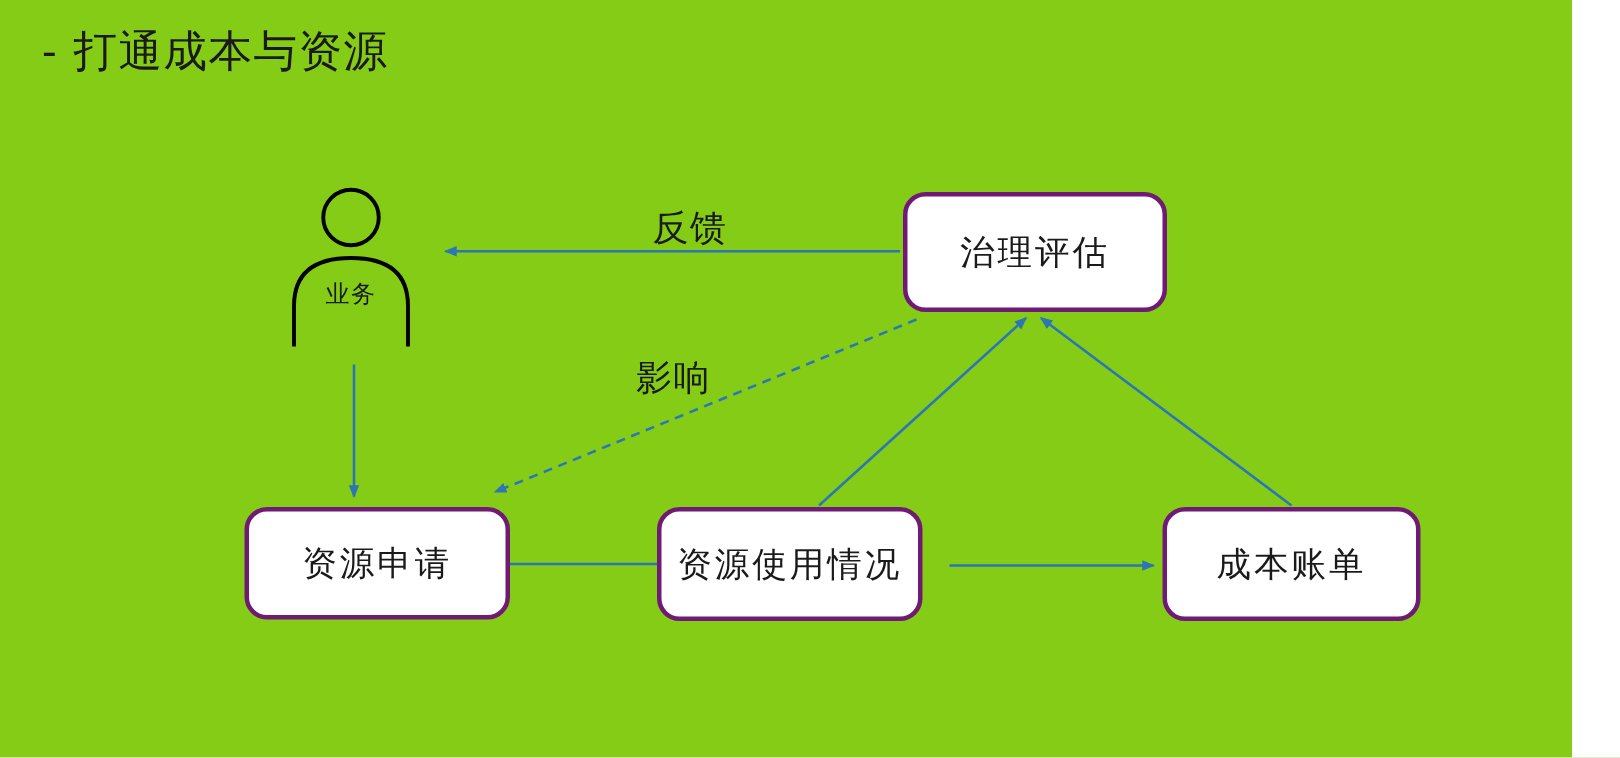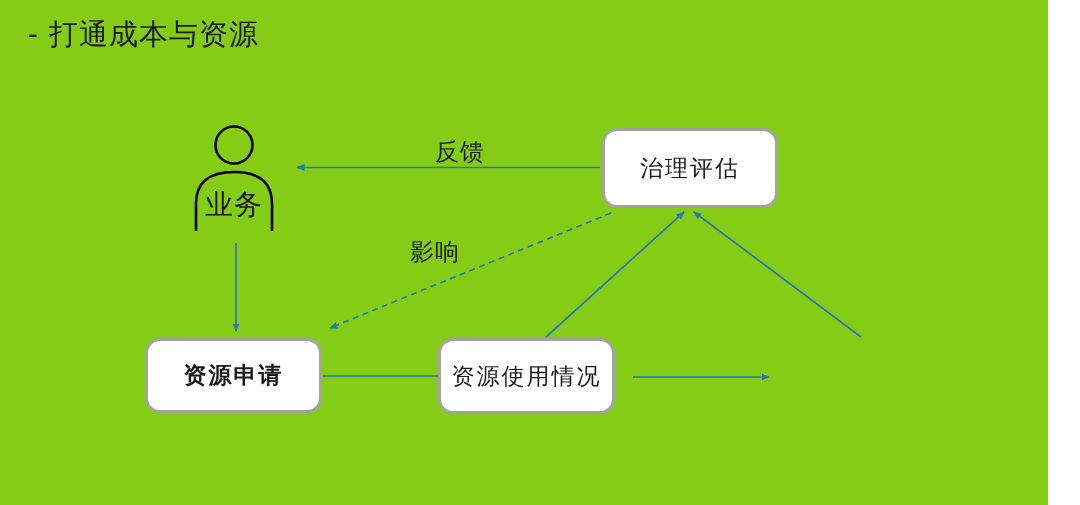--- a/index.html
+++ b/index.html
@@ -28,51 +28,51 @@
   .diagram-svg {
     position: absolute;
     left: 0;
     top: 0;
     width: 1080px;
     height: 505px;
   }
   .node-box {
     position: absolute;
     box-sizing: border-box;
-    border: 3px solid #a3a3a3;
+    border: 3px solid #701a75;
     border-radius: 15px;
     background: #ffffff;
     display: flex;
     align-items: center;
     justify-content: center;
     font-size: 23px;
     color: #1a1a1a;
     letter-spacing: 2px;
     white-space: nowrap;
   }
   .node-govern { left: 602px; top: 128px; width: 176px; height: 80px; }
-  .node-apply  { left: 145px; top: 338px; width: 177px; height: 75px; font-weight: bold; }
+  .node-apply  { left: 163px; top: 338px; width: 177px; height: 75px; }
   .node-usage  { left: 438px; top: 338px; width: 177px; height: 76px; }
   .node-cost   { left: 775px; top: 338px; width: 172px; height: 76px; }
   .edge-label {
     position: absolute;
     font-size: 24px;
     color: #1a1a1a;
     letter-spacing: 1px;
     white-space: nowrap;
   }
   .label-feedback { left: 428px; top: 136px; width: 64px; text-align: center; }
-  .label-influence { left: 410px; top: 236px; width: 64px; text-align: left; }
+  .label-influence { left: 410px; top: 236px; width: 64px; text-align: right; }
   .actor-label {
     position: absolute;
     left: 200px;
     top: 186px;
     width: 68px;
     text-align: center;
-    font-size: 28px;
+    font-size: 16px;
     color: #1a1a1a;
     letter-spacing: 1px;
   }
 </style>
 </head>
 <body>
 
 <div class="canvas">
 
   <div class="page-title">- 打通成本与资源</div>
@@ -105,18 +105,19 @@
   </svg>
 
   <div class="actor-label">业务</div>
 
   <div class="node-box node-govern">治理评估</div>
 
   <div class="node-box node-apply">资源申请</div>
 
   <div class="node-box node-usage">资源使用情况</div>
 
+  <div class="node-box node-cost">成本账单</div>
 
   <div class="edge-label label-feedback">反馈</div>
 
   <div class="edge-label label-influence">影响</div>
 
 </div>
 
 </body></html>

